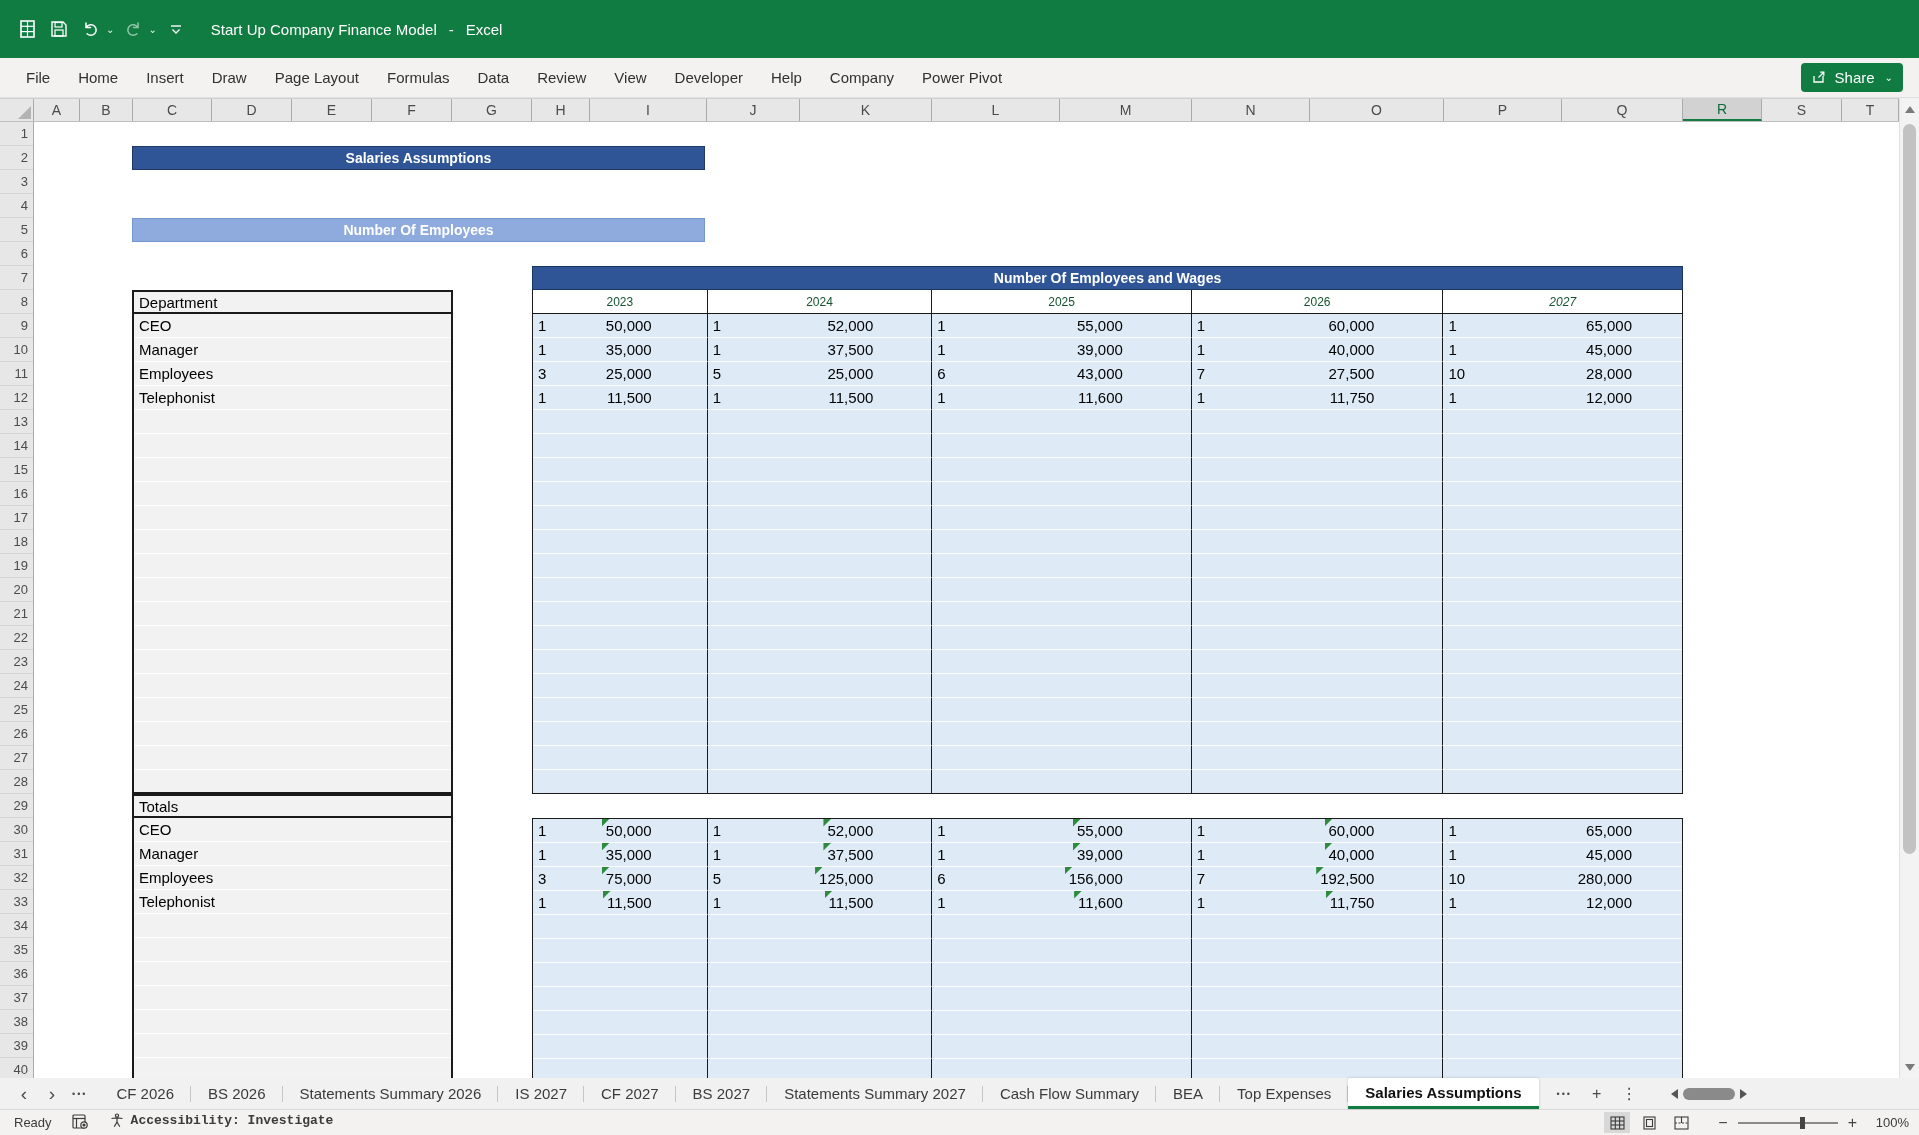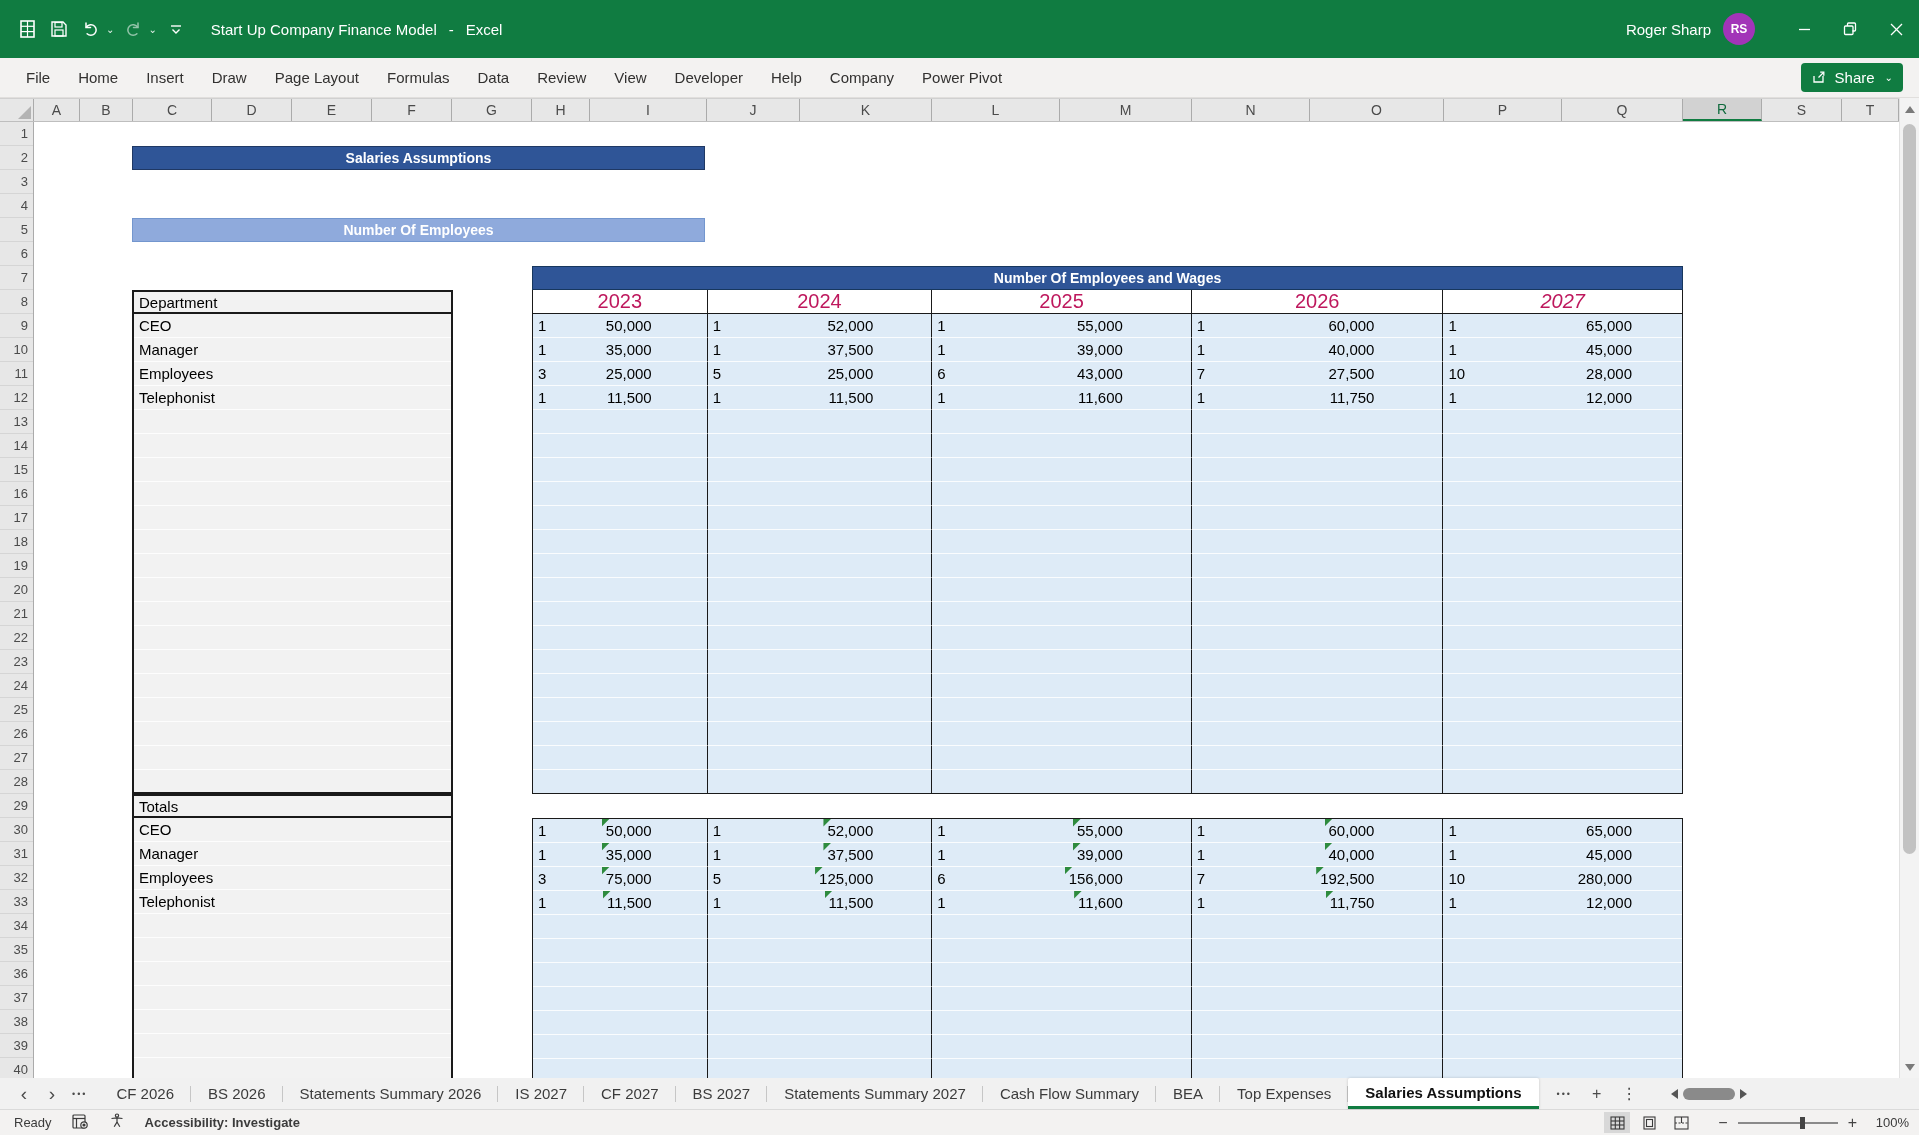--- a/index.html
+++ b/index.html
@@ -42,21 +42,21 @@
   .banner1 { position:absolute; left:132px; top:24px; width:573px; height:24px; background:#2F5597; border:1px solid #1F3864; color:#fff; font-weight:bold; font-size:14px; display:flex; align-items:center; justify-content:center; }
   .banner2 { position:absolute; left:132px; top:96px; width:573px; height:24px; background:#8FAADC; border:1px solid #7396CE; color:#fff; font-weight:bold; font-size:14px; display:flex; align-items:center; justify-content:center; }
 
   .ltable-h { position:absolute; left:132px; width:321px; height:24px; background:#F2F2F2; border:2px solid #1a1a1a; font-size:15px; color:#000; display:flex; align-items:center; padding-left:5px; }
   .ltable-b { position:absolute; left:132px; width:321px; background:#F2F2F2; border-left:2px solid #1a1a1a; border-right:2px solid #1a1a1a; overflow:hidden; }
   .ltable-b.closed { border-bottom:2px solid #1a1a1a; }
   .lrow { height:24px; font-size:15px; color:#000; display:flex; align-items:center; padding-left:5px; border-bottom:1px solid #FDFDFD; }
 
   .wtitle { position:absolute; left:532px; top:144px; width:1151px; height:24px; background:#2F5597; border:1px solid #17375E; color:#fff; font-weight:bold; font-size:14px; display:flex; align-items:center; justify-content:center; }
   .wyears { position:absolute; left:532px; top:168px; width:1151px; height:24px; background:#fff; border-left:1px solid #1a1a1a; border-right:1px solid #1a1a1a; border-bottom:1px solid #1a1a1a; display:flex; }
-  .wyears .yg { height:100%; display:flex; align-items:center; justify-content:center; font-size:20px; color:#be185d; border-right:1px solid #1a1a1a; }
+  .wyears .yg { height:100%; display:flex; align-items:center; justify-content:center; font-size:12px; color:#14532d; border-right:1px solid #1a1a1a; }
   .wyears .yg:last-child { border-right:none;font-style:italic; }
   .wblock { position:absolute; left:532px; width:1151px; background:#DEEBF7; border-left:1px solid #1a1a1a; border-right:1px solid #1a1a1a; overflow:hidden; }
   .wblock.upper { border-bottom:1px solid #1a1a1a; }
   .wblock.lower { border-top:1px solid #1a1a1a; }
   .wrow { height:24px; display:flex; }
   .wgroup { height:24px; display:flex; border-right:1px solid #1a1a1a; border-bottom:1px solid rgba(255,255,255,.85); }
   .wgroup:last-child { border-right:none; }
   .cnt { width:57px; font-size:15px; color:#000; display:flex; align-items:center; padding-left:5px; }
   .wage { flex:1; display:flex; align-items:center; justify-content:flex-end; font-size:15px; color:#000; }
   .wv { position:relative; display:inline-block; line-height:22px; }
@@ -82,21 +82,21 @@
   .tab-end { display:flex; align-items:center; gap:20px; padding-left:18px; color:#4b4b4b; }
   .tab-end .glyph { font-size:16px; }
   .hscroll { display:flex; align-items:center; gap:5px; margin-left:14px; }
   .hs-arrow-l { width:0;height:0;border-top:5px solid transparent;border-bottom:5px solid transparent;border-right:7px solid #555; }
   .hs-arrow-r { width:0;height:0;border-top:5px solid transparent;border-bottom:5px solid transparent;border-left:7px solid #555; }
   .hs-pill { width:52px; height:12px; background:#8A8A8A; border-radius:6px; }
 
   
   .statusbar { position:absolute; left:0; top:1110px; width:1919px; height:25px; background:#F3F2F1; display:flex; align-items:center; font-size:13px; color:#3b3b3b; }
   .sb-left { display:flex; align-items:center; gap:20px; padding-left:14px; }
-  .sb-acc { display:flex; align-items:center; gap:20px; font-weight:bold; }
+  .sb-acc { display:flex; align-items:flex-start; gap:6px; font-weight:bold;font-family:Liberation Mono, monospace; }
   .sb-right { position:absolute; right:10px; display:flex; align-items:center; gap:16px; }
   .viewicons { display:flex; align-items:center; gap:6px; margin-right:8px; }
   .vicon { width:26px; height:21px; display:flex; align-items:center; justify-content:center; }
   .vicon.sel { background:#D8D8D8; }
   .zoomctl { display:flex; align-items:center; gap:10px; }
   .zminus,.zplus { font-size:16px; color:#444; }
   .ztrack { position:relative; width:100px; height:2px; background:#8a8a8a; }
   .zthumb { position:absolute; left:62px; top:-5px; width:5px; height:12px; background:#444; }
   .zpct { width:42px; text-align:right; }
 </style>
@@ -140,41 +140,20 @@
         <svg width="14" height="14" viewBox="0 0 14 14" fill="none" stroke="#fff" stroke-width="1.4">
             <line x1="2" y1="4" x2="12" y2="4"></line>
             <path d="M3.5 7.5 L7 11 L10.5 7.5"></path>
           </svg>
       </div>
     </div>
     <div class="doc-title">
       <span>Start Up Company Finance Model</span>
       <span>-</span>
       <span>Excel</span>
-    </div>
-    <div class="tb-right">
-      <span class="user-name">Roger Sharp</span>
-      <div class="avatar">RS</div>
-      <div class="winbtn">
-        <svg width="13" height="13" viewBox="0 0 13 13">
-            <line x1="1" y1="6.5" x2="12" y2="6.5" stroke="#fff" stroke-width="1.3"></line>
-          </svg>
-      </div>
-      <div class="winbtn">
-        <svg width="14" height="14" viewBox="0 0 14 14" fill="none" stroke="#fff" stroke-width="1.3">
-            <rect x="1.5" y="4" width="8.5" height="8.5" rx="1"></rect>
-            <path d="M4.5 4 V2 a1 1 0 0 1 1 -1 h6 a1 1 0 0 1 1 1 v6 a1 1 0 0 1 -1 1 h-2"></path>
-          </svg>
-      </div>
-      <div class="winbtn">
-        <svg width="13" height="13" viewBox="0 0 13 13" stroke="#fff" stroke-width="1.3">
-            <line x1="1" y1="1" x2="12" y2="12"></line>
-            <line x1="12" y1="1" x2="1" y2="12"></line>
-          </svg>
-      </div>
     </div>
   </div>
 
   <div class="ribbon">
     <div class="rtabs" id="ribbon-tabs">
         <div class="rtab">File</div>
         <div class="rtab">Home</div>
         <div class="rtab">Insert</div>
         <div class="rtab">Draw</div>
         <div class="rtab">Page Layout</div>

